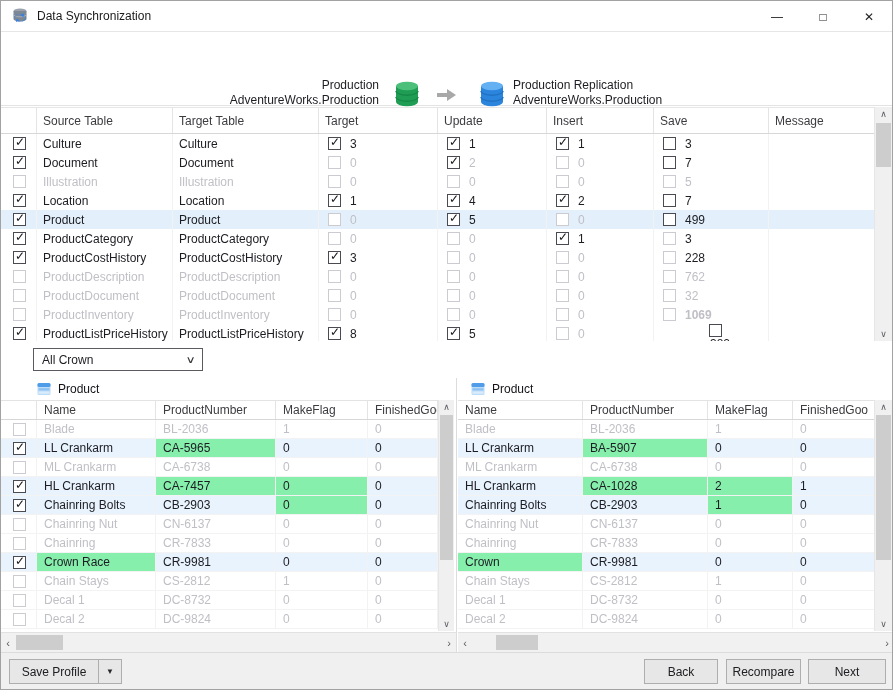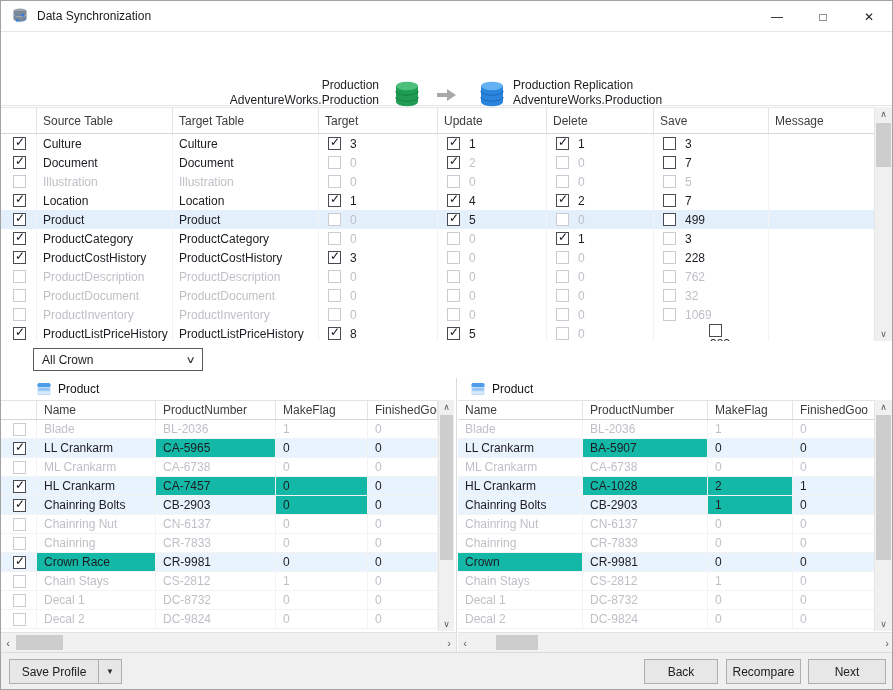--- a/index.html
+++ b/index.html
@@ -60,21 +60,21 @@
   .panes { position:absolute; left:0; top:377px; width:100%; height:254px; background:#fff; }
   .pane-divider { position:absolute; left:455px; top:377px; width:1px; height:274px; background:#dcdcdc; }
   .pane-label { position:absolute; top:4px; display:flex; align-items:center; gap:7px; font-size:12px; color:#141418; }
   .dtable { position:absolute; top:22px; }
   .dhead { display:flex; height:20px; border-top:1px solid #e3e3e3; border-bottom:1px solid #d7d7d7; background:#fff; }
   .dhead .dcell { display:flex; align-items:center; color:#3c3c40; border-right:1px solid #e4e4e4; }
   .drow { display:flex; height:19px; align-items:center; border-bottom:1px solid #f3f3f3; }
   .drow.hl { background:#e9f3fd; }
   .dcell { height:100%; display:flex; align-items:center; padding-left:7px; border-right:1px solid #f2f2f2; overflow:hidden; white-space:nowrap; }
   .dcell.cbc { padding-left:12px; }
-  .dcell.diff { background:#14b8a6; }
+  .dcell.diff { background:#86efac; }
   .dimrow .dcell { color:#bfbfc6; }
 
   
   .footer { position:absolute; left:0; top:651px; width:100%; height:39px; background:#f0f0f0; border-top:1px solid #dcdcdc; }
   .btn { position:absolute; top:6px; height:25px; background:#e7e7e7; border:1px solid #aeaeae; display:flex; align-items:center; justify-content:center; color:#202024; }
   .split-btn { left:8px; width:113px; padding:0; }
   .split-main { flex:1; text-align:center; }
   .split-arrow { width:23px; height:100%; border-left:1px solid #aeaeae; display:flex; align-items:center; justify-content:center; font-size:8px; color:#2a2a2e; }
   .btn-back { left:643px; width:74px; }
   .btn-recompare { left:725px; width:75px; }
@@ -131,21 +131,21 @@
     </div>
   </div>
 
   <div class="sync-grid">
     <div class="ghead" id="grid-header">
         <div class="gcell" style="width: 36px;"></div>
         <div class="gcell" style="width: 136px;">Source Table</div>
         <div class="gcell" style="width: 146px;">Target Table</div>
         <div class="gcell" style="width: 119px;">Target</div>
         <div class="gcell" style="width: 109px;">Update</div>
-        <div class="gcell" style="width: 107px;">Delete</div>
+        <div class="gcell" style="width: 107px;">Insert</div>
         <div class="gcell" style="width: 115px;">Save</div>
         <div class="gcell" style="width: 107px;">Message</div>
       </div>
     <div id="grid-rows">
         <div class="grow">
           <div class="gcell cbc" style="width: 36px;">
             <span class="cb checked"></span>
           </div>
           <div class="gcell" style="width: 136px;">Culture</div>
           <div class="gcell" style="width: 146px;">Culture</div>
@@ -370,21 +370,21 @@
             <span class="val dim">0</span>
           </div>
           <div class="gcell cnt" style="width: 109px;">
             <span class="cb disabled"></span>
             <span class="val dim">0</span>
           </div>
           <div class="gcell cnt" style="width: 107px;">
             <span class="cb disabled"></span>
             <span class="val dim">0</span>
           </div>
-          <div class="gcell cnt" style="width: 115px;">
+          <div class="gcell cnt" style="width: 115px; font-weight: bold;">
             <span class="cb disabled"></span>
             <span class="val dim">1069</span>
           </div>
           <div class="gcell" style="width: 107px;"></div>
         </div>
         <div class="grow">
           <div class="gcell cbc" style="width: 36px;">
             <span class="cb checked"></span>
           </div>
           <div class="gcell" style="width: 136px;">ProductListPriceHistory</div>

